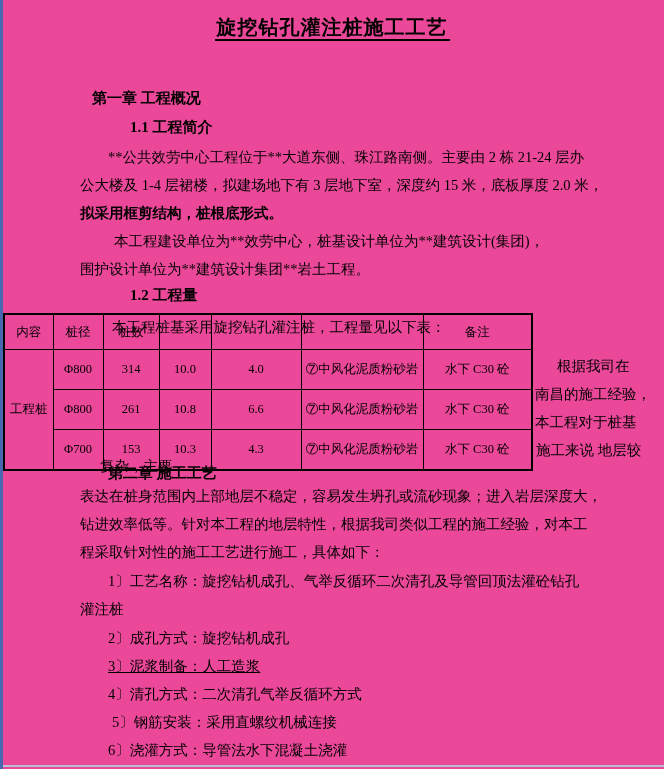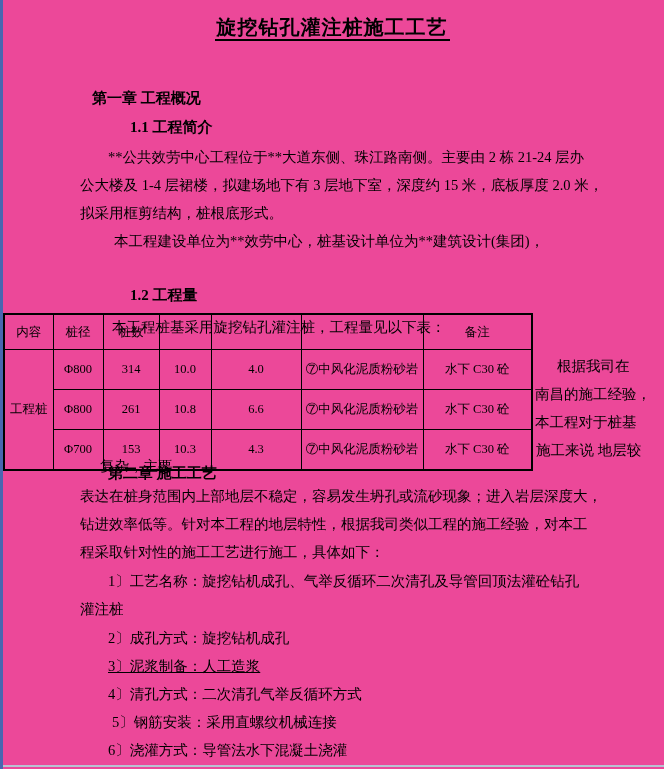--- a/index.html
+++ b/index.html
@@ -40,23 +40,24 @@
 
   <div class="doc-title">
     <span>旋挖钻孔灌注桩施工工艺</span>
   </div>
 
   <div class="abs heading" style="left:92px;top:89px;">第一章 工程概况</div>
   <div class="abs heading" style="left:130px;top:118px;">1.1 工程简介</div>
 
   <div class="abs body-text" style="left:108px;top:147px;">**公共效劳中心工程位于**大道东侧、珠江路南侧。主要由 2 栋 21-24 层办</div>
   <div class="abs body-text" style="left:80px;top:175px;">公大楼及 1-4 层裙楼，拟建场地下有 3 层地下室，深度约 15 米，底板厚度 2.0 米，</div>
-  <div class="abs body-text" style="left:80px;top:203px;">拟采用框剪结构，桩根底形式。</div>
+  <div class="abs body-text" style="left:80px;top:203px;font-weight:bold;">拟采用框剪结构，桩根底形式。</div>
 
   <div class="abs body-text" style="left:114px;top:231px;">本工程建设单位为**效劳中心，桩基设计单位为**建筑设计(集团)，</div>
+  <div class="abs body-text" style="left:80px;top:259px;">围护设计单位为**建筑设计集团**岩土工程。</div>
 
   <div class="abs heading" style="left:130px;top:286px;font-family:Liberation Serif, serif;">1.2 工程量</div>
 
   <table class="work">
     <colgroup>
       <col style="width:49px">
         <col style="width:50px">
         <col style="width:56px">
       <col style="width:52px">
         <col style="width:90px">

